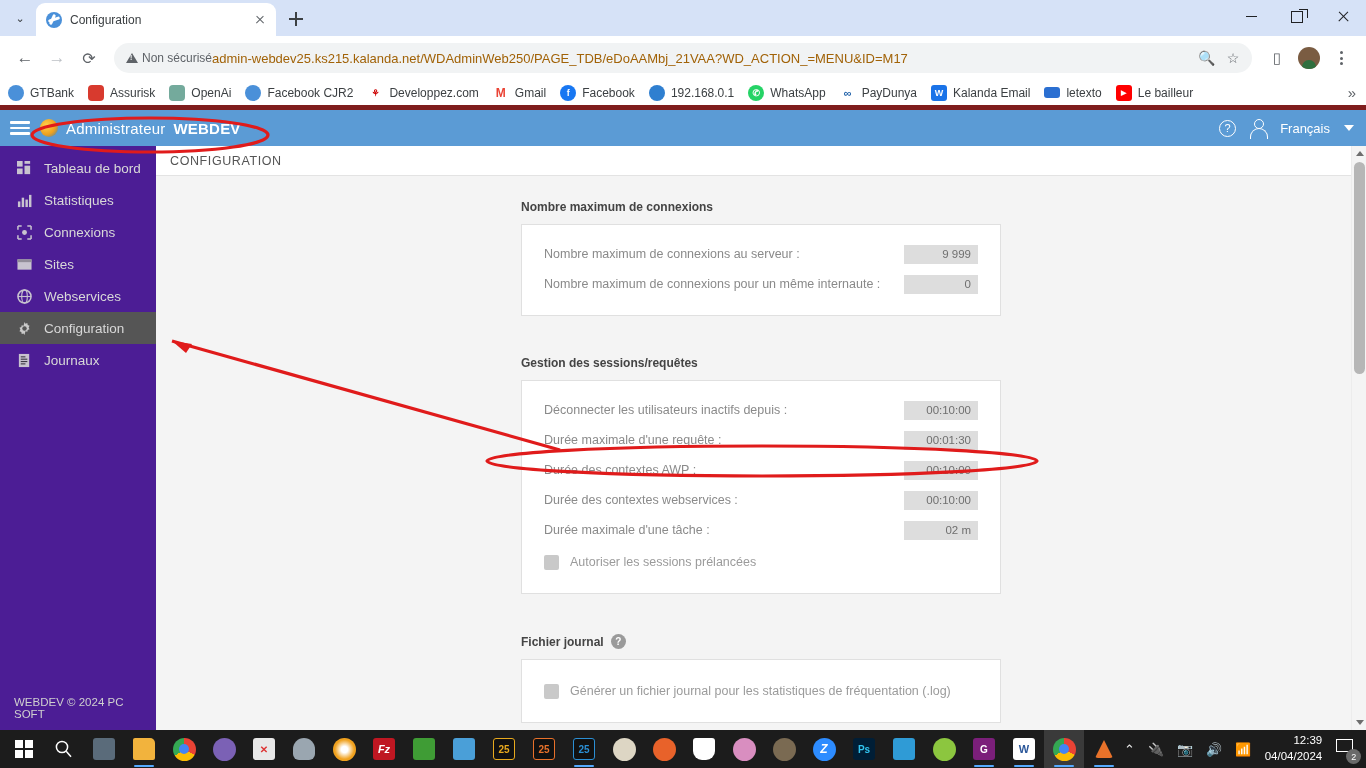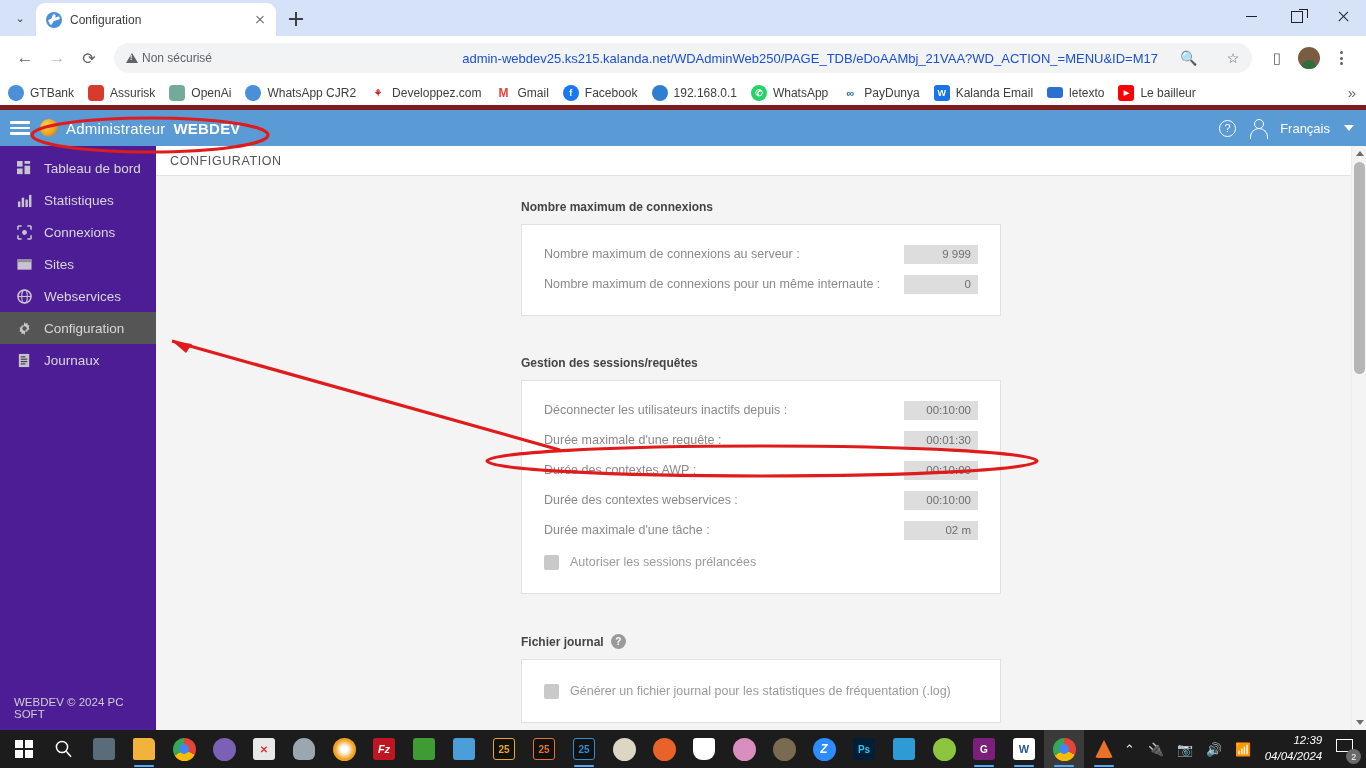--- a/index.html
+++ b/index.html
@@ -76,28 +76,28 @@
   .toolbar {
     height: 44px; background: #ffffff; display: flex; align-items: center;
     padding: 0 10px; gap: 2px;
   }
   .navbtn { width: 30px; height: 30px; display:flex; align-items:center; justify-content:center; border-radius:50%; font-size: 17px; color:#5f6368; }
   .navbtn.disabled { color: #bdc1c6; }
   .reload { font-size: 16px; color: #5f6368; }
 
   .omnibox {
     flex: 1; height: 30px; background: #f1f3f4; border-radius: 16px;
-    display: flex; align-items: center; padding: 0 6px 0 12px; gap: 18px;
-    margin: 0 8px; min-width: 0; text-align: right;
+    display: flex; align-items: center; padding: 0 6px 0 12px; gap: 0;
+    margin: 0 8px; min-width: 0;
   }
   .notsecure { display: flex; align-items: center; gap: 4px; flex: none; }
   .warn-tri { width: 0; height: 0; border-left:6px solid transparent; border-right:6px solid transparent; border-bottom:10px solid #5f6368; position:relative; }
   .warn-tri::after { content:"!"; position:absolute; left:-2px; top:1px; font-size:7px; color:#f1f3f4; font-weight:bold; }
   .notsecure-label { font-size: 12px; color: #5f6368; white-space: nowrap; }
-  .url { font-size: 13px; color: #1d4ed8; white-space: nowrap; overflow:hidden; text-overflow: ellipsis; flex:1; }
+  .url { font-size: 13px; color: #a16207; white-space: nowrap; overflow:hidden; text-overflow: ellipsis; flex:1; }
   .ob-icon { width: 26px; height:26px; display:flex; align-items:center; justify-content:center; color:#5f6368; font-size:14px; flex:none; }
   .tb-icon { width: 30px; height:30px; display:flex; align-items:center; justify-content:center; color:#5f6368; font-size:15px; flex:none; }
   .profile-av {
     width: 22px; height: 22px; border-radius: 50%; background: #7a5c42;
     display: inline-block; position: relative; overflow: hidden;
   }
   .profile-av::after{ content:""; position:absolute; left:4px; bottom:0; width:14px; height:9px; background:#2f6f3e; border-radius:7px 7px 0 0; }
   .kebab { display:flex; flex-direction:column; gap:2.5px; align-items:center; }
   .kebab i { width:3px; height:3px; background:#5f6368; border-radius:50%; display:block; }
 
@@ -197,21 +197,21 @@
   .taskbar {
     position: absolute; left: 0; bottom: 0; width: 1366px; height: 38px;
     background: #1c1c1c; display: flex; align-items: center; padding-left: 4px;
   }
   .tb-item { width: 40px; height: 38px; display:flex; align-items:center; justify-content:center; position:relative; flex:none; }
   .tb-item.running::after { content:""; position:absolute; bottom:1px; left:10px; width:20px; height:2px; background:#55aaff; border-radius:1px; }
   .tb-item.active { background: #3a3a3a; }
   .sq { width:22px; height:22px; border-radius:3px; display:flex; align-items:center; justify-content:center; font-size:10px; color:#fff; font-weight:bold; }
   .circ { width:23px; height:23px; border-radius:50%; display:flex; align-items:center; justify-content:center; font-size:10px; color:#fff; font-weight:bold; }
   .tray { margin-left: auto; display:flex; align-items:center; gap: 13px; padding-right: 8px; color:#e6e6e6; font-size:13px; }
-  .clock { text-align: right; font-size: 11.5px; color:#ffffff; line-height: 1.35; font-style: italic; }
+  .clock { text-align: right; font-size: 11.5px; color:#ffffff; line-height: 1.35; }
   .notif { width: 24px; height: 24px; position: relative; }
   .notif-box { width: 17px; height: 13px; border: 1.6px solid #ffffff; position:absolute; top:2px; left:1px; }
   .notif-badge {
     position:absolute; right:-2px; bottom:-3px; width:15px; height:15px; border-radius:50%;
     background:#6a6a6a; color:#fff; font-size:9px; display:flex; align-items:center; justify-content:center;
   }
   .winlogo { width:18px; height:18px; display:grid; grid-template-columns:1fr 1fr; grid-template-rows:1fr 1fr; gap:2.2px; }
   .winlogo i { background:#ffffff; display:block; }
 </style>
 </head>
@@ -268,21 +268,21 @@
     <div class="bm">
       <span class="bm-ico" style="background:#d83a2e;border-radius:4px"></span>
       <span class="bm-label">Assurisk</span>
     </div>
     <div class="bm">
       <span class="bm-ico" style="background:#74aa9c;border-radius:4px"></span>
       <span class="bm-label">OpenAi</span>
     </div>
     <div class="bm">
       <span class="bm-ico" style="background:#4a90d9;border-radius:50%"></span>
-      <span class="bm-label">WhatsApp CJR2</span>
+      <span class="bm-label">Facebook CJR2</span>
     </div>
     <div class="bm">
       <span class="bm-ico" style="background:#ffffff;color:#c00">⚘</span>
       <span class="bm-label">Developpez.com</span>
     </div>
     <div class="bm">
       <span class="bm-ico" style="background:#ffffff;color:#ea4335;font-size:12px">M</span>
       <span class="bm-label">Gmail</span>
     </div>
     <div class="bm">

